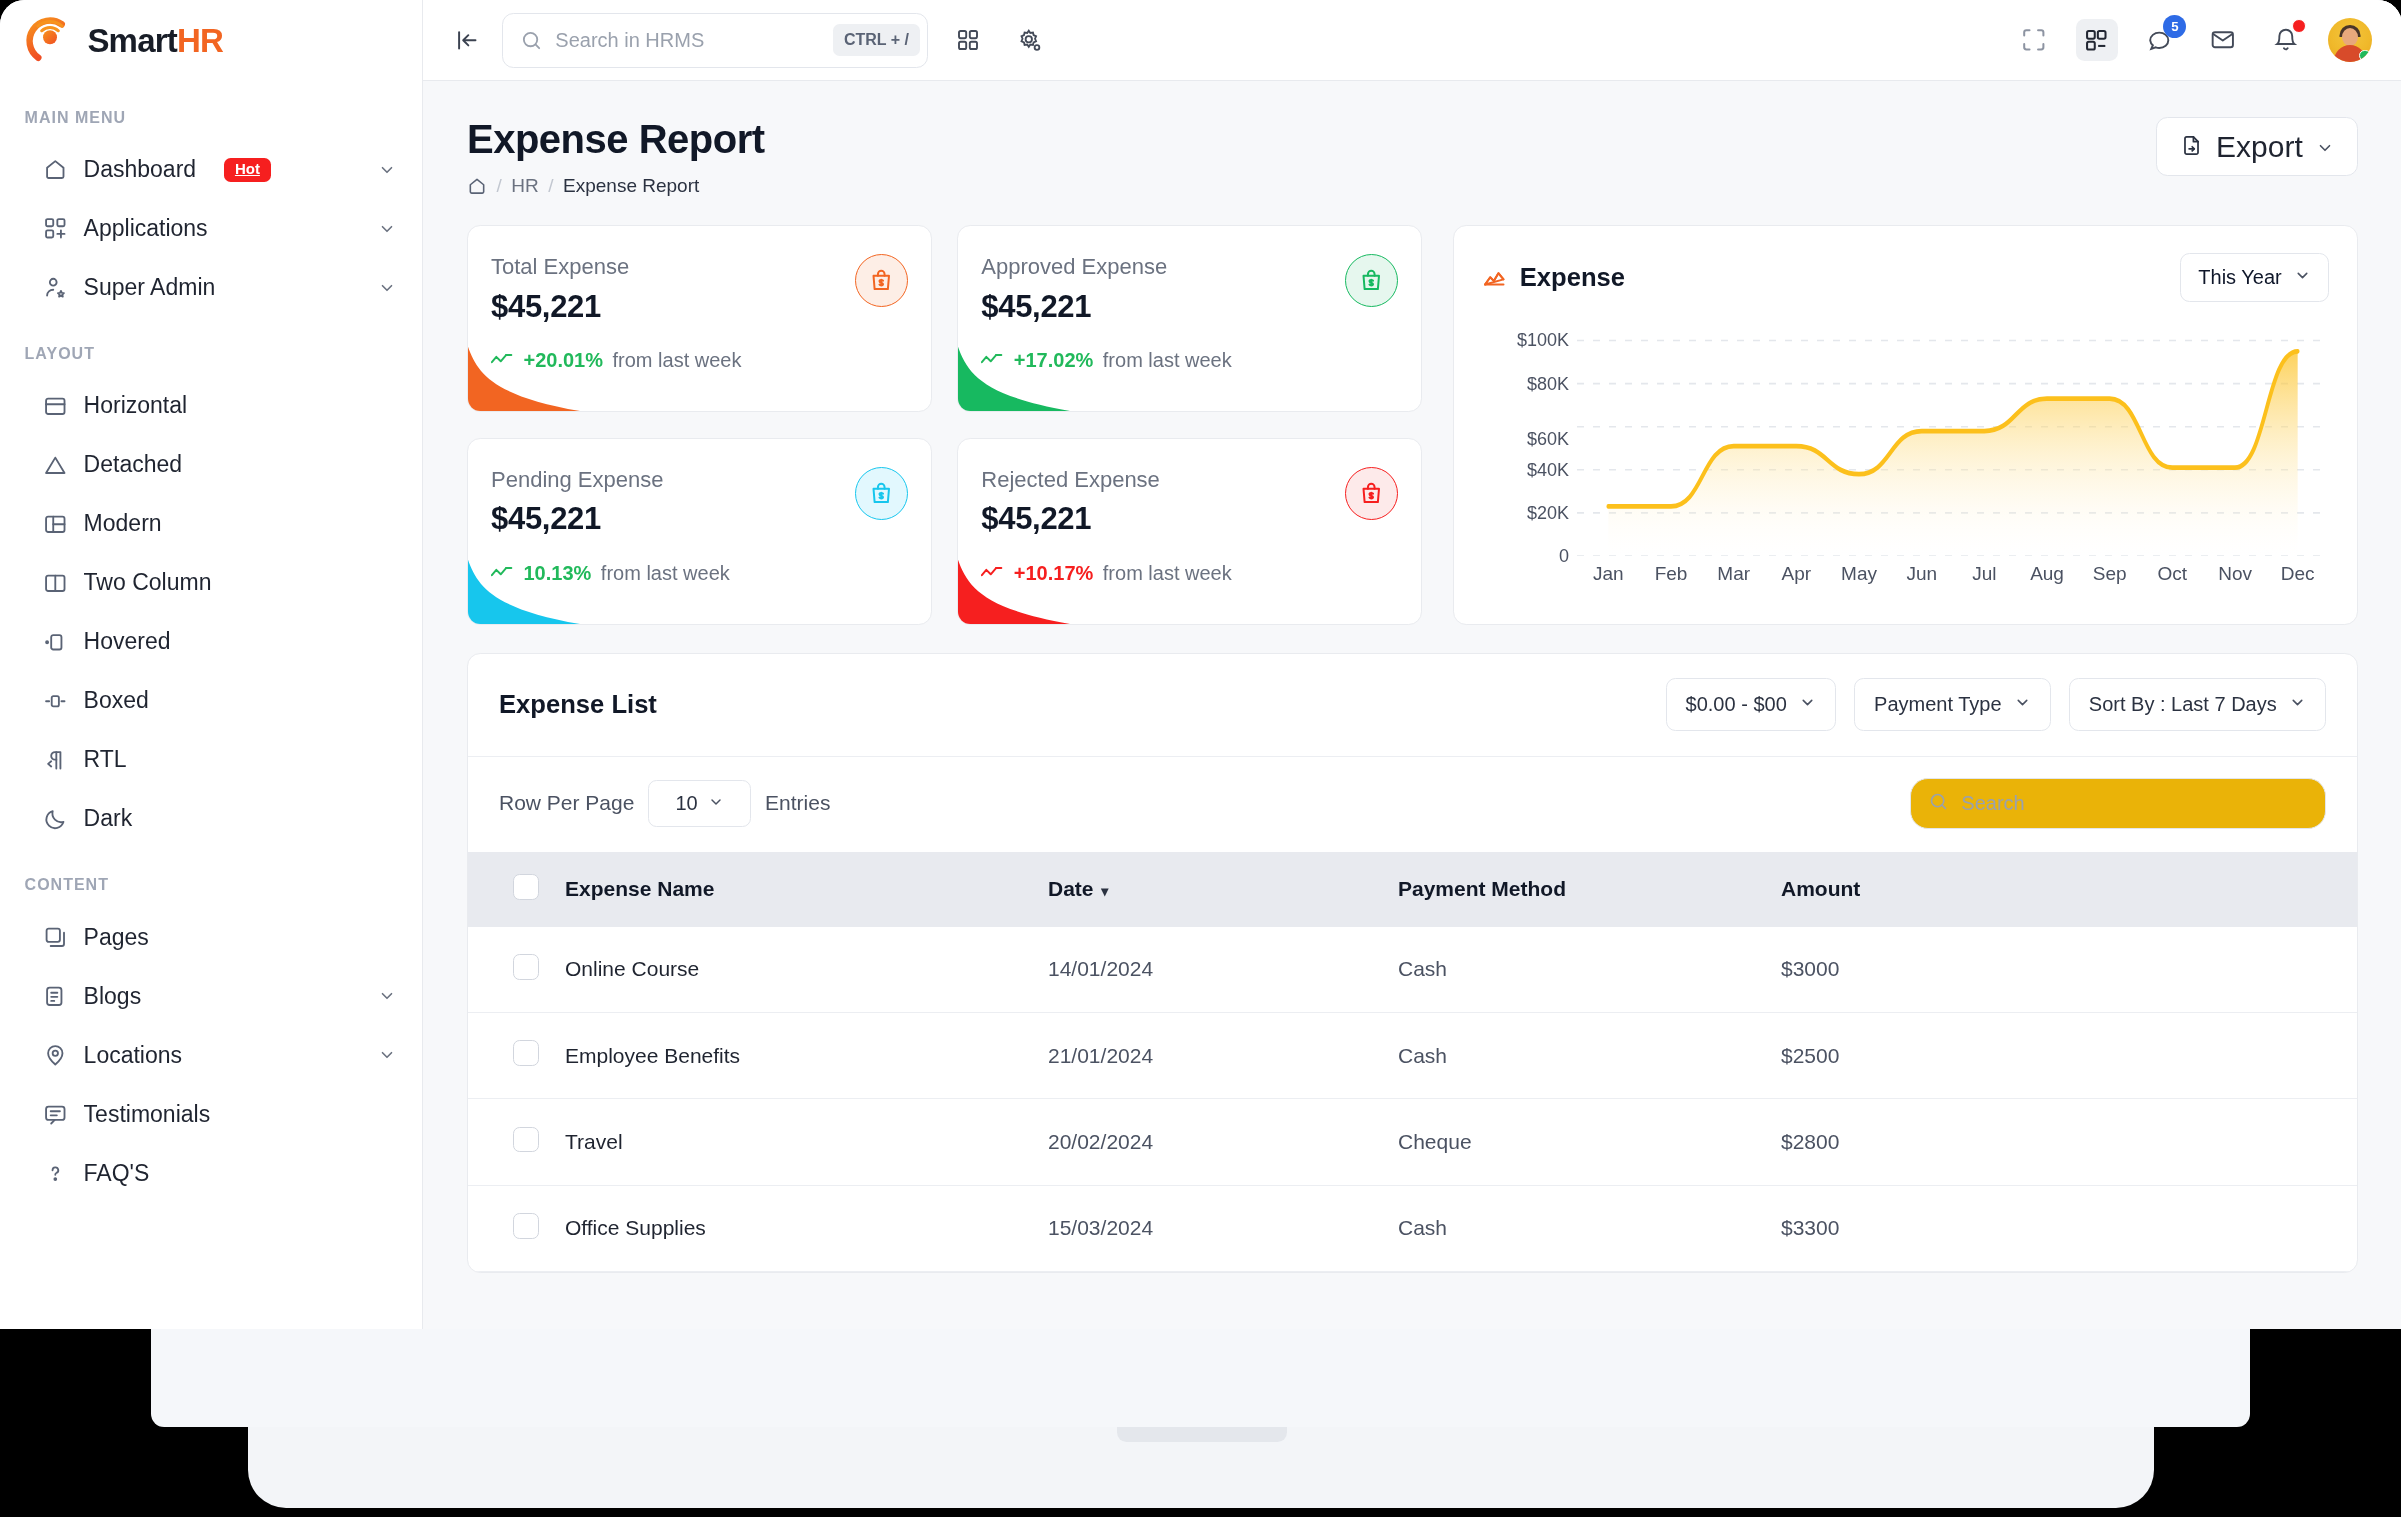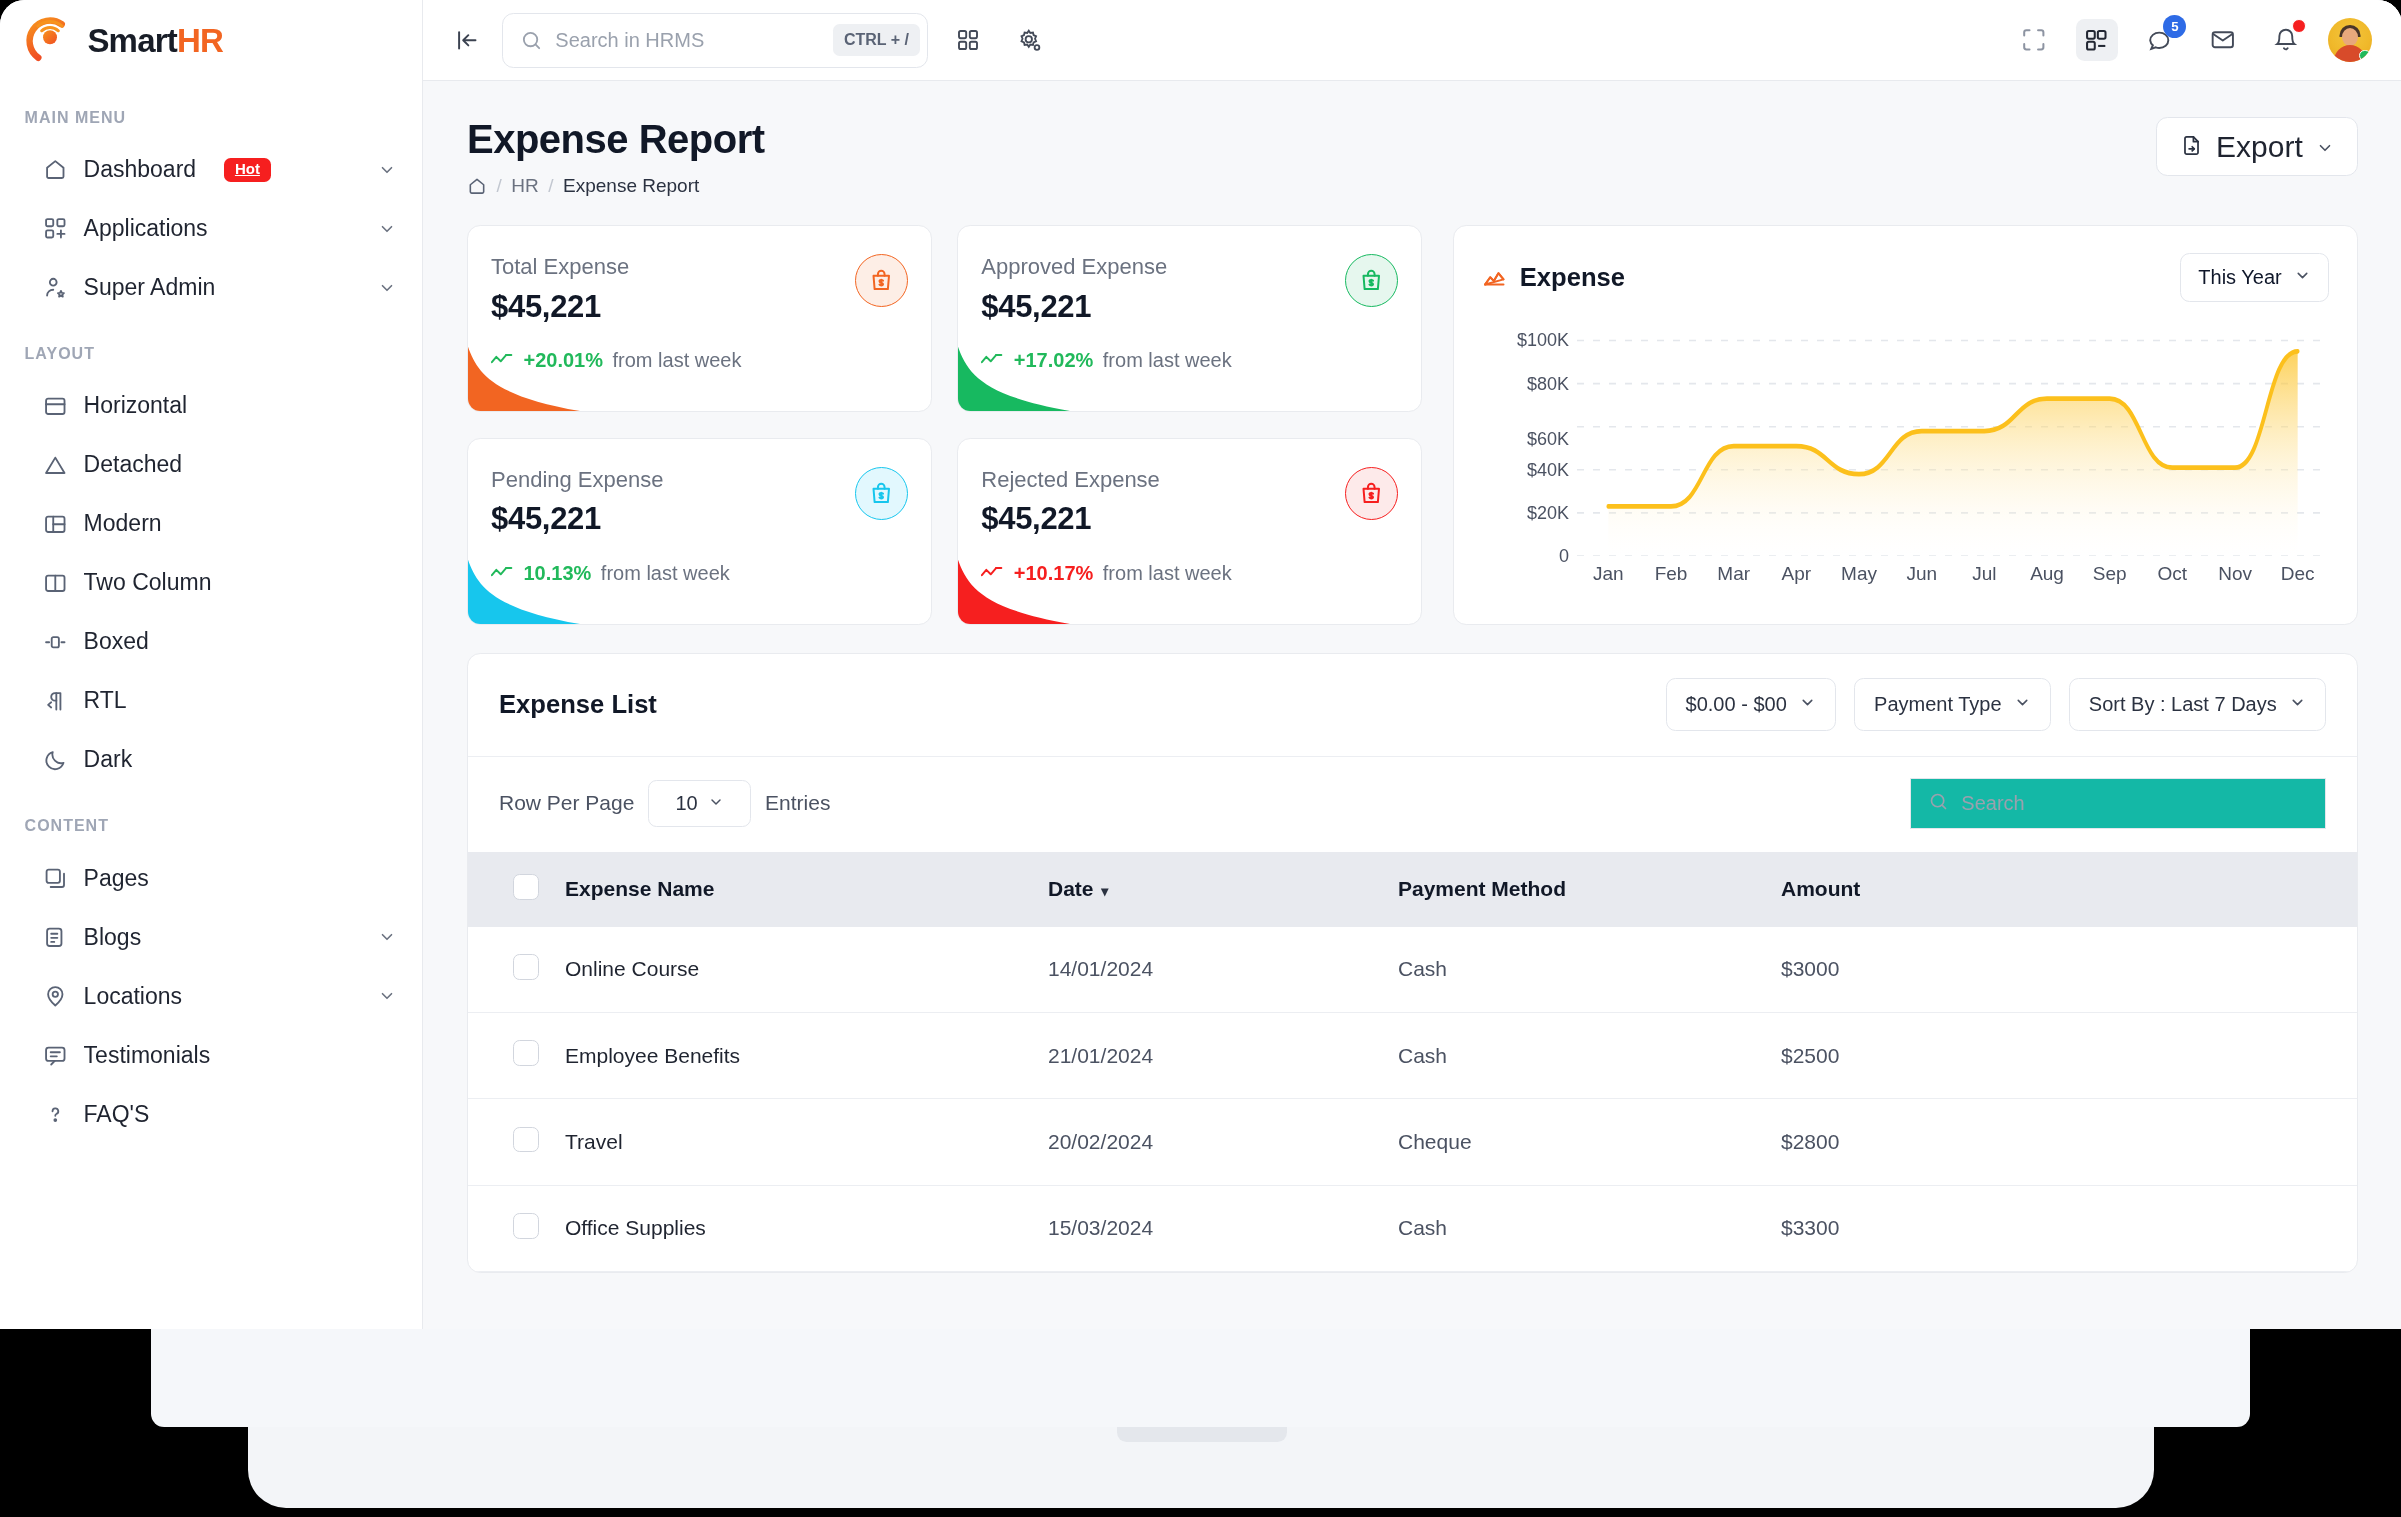--- a/index.html
+++ b/index.html
@@ -202,22 +202,22 @@
     border: 0.9px solid #e3e6ec; border-radius: 9.5px; height: 53px; padding: 0 19px;
     font-size: 20px; color: #2b3241; cursor: pointer; white-space: nowrap;
   }
   .subhead { display: flex; align-items: center; justify-content: space-between; padding: 21px 31px 23px 31px; }
   .rpp { display: flex; align-items: center; gap: 14px; font-size: 21px; color: #4b5262; }
   .rpp-select {
     display: flex; align-items: center; gap: 10.4px; border: 0.9px solid #e3e6ec;
     border-radius: 8.5px; height: 47px; padding: 0 26px; font-size: 20px; color: #2b3241; cursor:pointer;
   }
   .table-search {
-    width: 416px; height: 51px; border: 0.9px solid #e3e6ec; border-radius: 1px;
-    display: flex; align-items: center; gap: 12.3px; padding: 0 17px; background: #14b8a6;
+    width: 416px; height: 51px; border: 0.9px solid #e3e6ec; border-radius: 18px;
+    display: flex; align-items: center; gap: 12.3px; padding: 0 17px; background: #eab308;
   }
   .table-search input {
     border: 0; outline: 0; flex: 1 1 auto; font-size: 20px; color: #3b4250;
     font-family: inherit; background: transparent;
   }
   .table-search input::placeholder { color: #9aa1ad; }
 
   table { width: 100%; border-collapse: collapse; }
   thead tr { background: #e8eaef; }
   th {
@@ -343,20 +343,29 @@
             <span class="lbl">Modern</span>
           </div>
           <div class="nav-item">
             <span class="ico">
               <svg width="24.6" height="24.6" viewBox="0 0 24 24" fill="none" stroke="currentColor" stroke-width="1.8" stroke-linecap="round" stroke-linejoin="round">
                 <rect x="3" y="4.5" width="18" height="15" rx="2"></rect>
                 <path d="M12 4.5v15"></path>
               </svg>
             </span>
             <span class="lbl">Two Column</span>
+          </div>
+          <div class="nav-item">
+            <span class="ico">
+              <svg width="24.6" height="24.6" viewBox="0 0 24 24" fill="none" stroke="currentColor" stroke-width="1.8" stroke-linecap="round" stroke-linejoin="round">
+                <circle cx="4" cy="12" r="1"></circle>
+                <rect x="8" y="5" width="10" height="14" rx="2"></rect>
+              </svg>
+            </span>
+            <span class="lbl">Hovered</span>
           </div>
           <div class="nav-item">
             <span class="ico">
               <svg width="24.6" height="24.6" viewBox="0 0 24 24" fill="none" stroke="currentColor" stroke-width="1.8" stroke-linecap="round" stroke-linejoin="round">
                 <path d="M3 12h3M18 12h3"></path>
                 <rect x="8.5" y="7" width="7" height="10" rx="1.6"></rect>
               </svg>
             </span>
             <span class="lbl">Boxed</span>
           </div>

